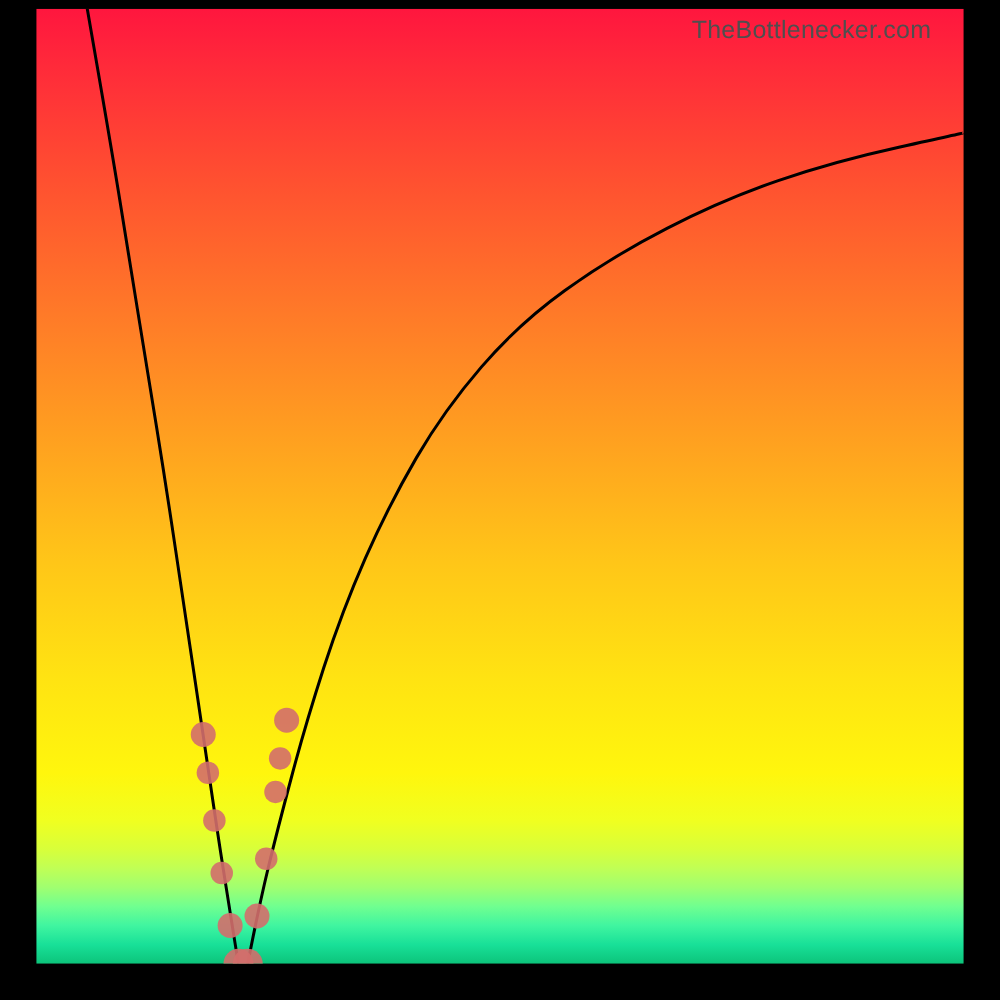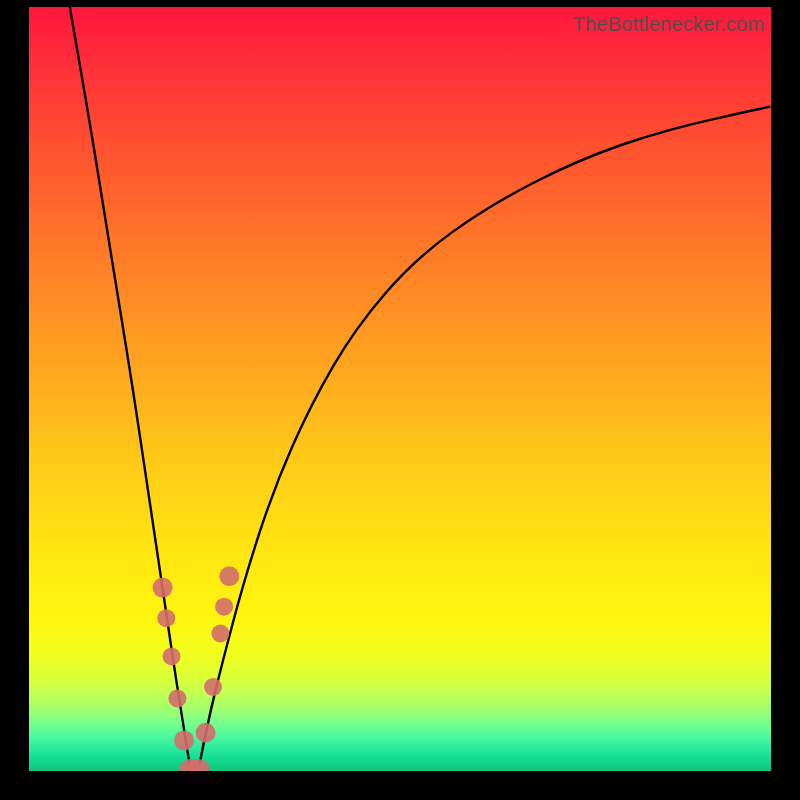--- a/index.html
+++ b/index.html
@@ -48,21 +48,21 @@
       #a0ff70 92%,
       #70ff90 94%,
       #40f5a0 96%,
       #18e098 98%,
       #0cc47a 100%
     );
   }
   .watermark {
     position: absolute;
     top: 6px;
-    right: 6px;
+    right: 26px;
     color: #4f4f4f;
     font-size: 20px;
     letter-spacing: 0.2px;
     font-weight: 400;
     user-select: none;
     text-align: right;
   }
   svg.curves {
     position: absolute;
     left: 0; top: 0;

